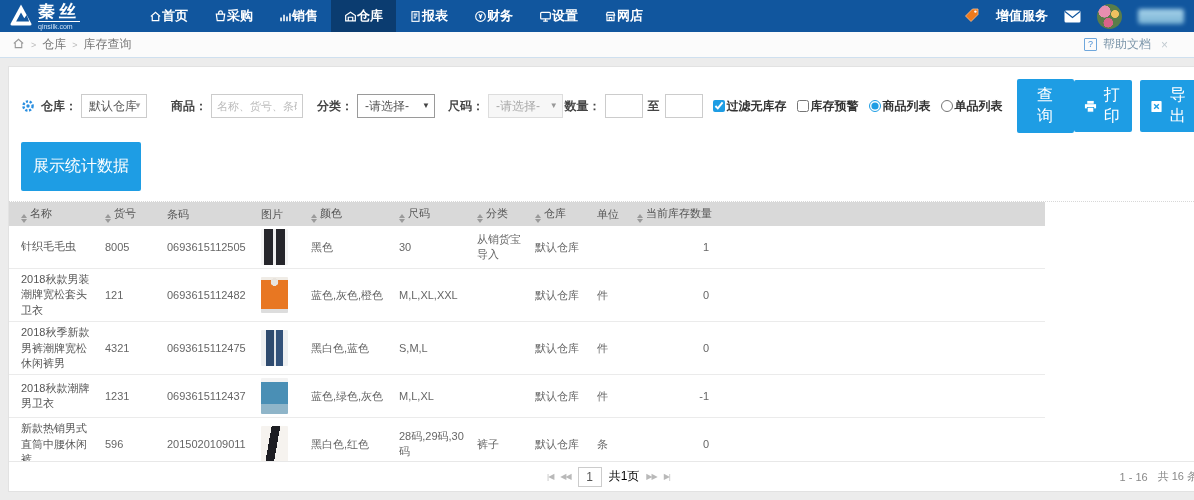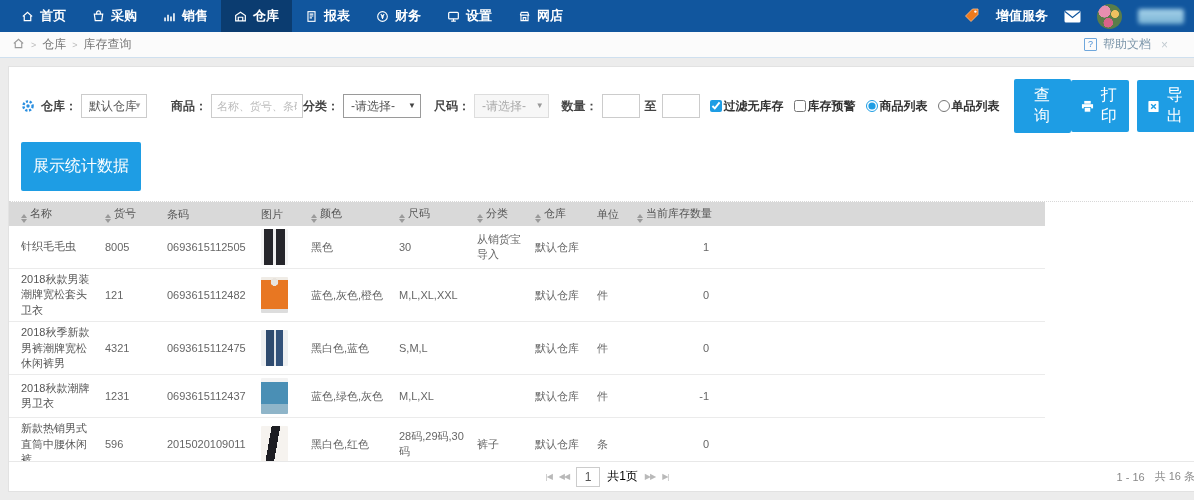--- a/index.html
+++ b/index.html
@@ -7,21 +7,21 @@
   body { font-family:"Liberation Sans","DejaVu Sans",sans-serif; background:#ececec; font-size:12px; color:#555; }
 
   
   .navbar { height:32px; background:#11569e; display:flex; align-items:center; padding-left:8px; }
   .brand { display:flex; align-items:center; width:128px; cursor:pointer; }
   .brand svg { flex:none; }
   .brand-txt { margin-left:4px; line-height:1; }
   .brand-cn { display:block; color:#fff; font-size:17px; font-weight:bold; letter-spacing:4px; border-bottom:1px solid #fff; padding-bottom:1px; }
   .brand-domain { display:block; color:#cfe2f5; font-size:7px; text-align:left; margin-top:1px; }
   nav { display:flex; height:32px; }
-  .nav-item { display:flex; align-items:center; gap:6px; color:#fff; font-size:13px; font-weight:bold; padding:0 13px; height:32px; text-decoration:none; cursor:pointer;justify-content:center; }
+  .nav-item { display:flex; align-items:center; gap:0; color:#fff; font-size:13px; font-weight:bold; padding:0 13px; height:32px; text-decoration:none; cursor:pointer;justify-content:center; }
   .nav-item.active { background:#0b3c70; }
   .nicon { display:inline-flex; }
   .nav-right { margin-left:auto; display:flex; align-items:center; gap:16px; padding-right:10px; }
   .value-added { display:flex; align-items:center; gap:16px; color:#fff; font-size:13px; font-weight:bold; cursor:pointer; }
   .mail { display:inline-flex; cursor:pointer; }
   .avatar-top { width:25px; height:25px; border-radius:50%; cursor:pointer;
     background: radial-gradient(circle at 30% 30%, #e88fb0 0 24%, transparent 25%),
                 radial-gradient(circle at 72% 40%, #f0c060 0 16%, transparent 17%),
                 radial-gradient(circle at 45% 75%, #d9638a 0 20%, transparent 21%),
                 #5a7d4a; }
@@ -88,20 +88,32 @@
   .pg-center { position:absolute; left:0; right:0; top:0; bottom:0; display:flex; align-items:center; justify-content:center; gap:7px; color:#b5b5b5; }
   .pg-arrow { font-size:8px; letter-spacing:-1px; cursor:pointer; color:#b9b9b9; }
   .pg-page { border:1px solid #ccc; width:24px; height:20px; line-height:18px; text-align:center; color:#555; background:#fff; cursor:pointer; }
   .pg-total { color:#000000; }
   .pg-range { position:absolute; right:10px; top:0; bottom:0; display:flex; align-items:center; gap:10px; color:#888; font-size:11px; }
 </style>
 </head>
 <body>
 
 <div class="navbar">
+  <div class="brand">
+    <span>
+      <svg width="26" height="26" viewBox="0 0 32 32">
+        <path d="M16 3 L29 27 Q29 29 27 29 L5 29 Q3 29 3 27 Z" fill="#fff"></path>
+        <path d="M10 24 L16 13 L20 20 L23 16 L26 24 Z" fill="#11569e"></path>
+      </svg>
+    </span>
+    <span class="brand-txt">
+      <span class="brand-cn">秦丝</span>
+      <span class="brand-domain">qinsilk.com</span>
+    </span>
+  </div>
   <nav id="nav-items">
       <a class="nav-item">
         <span class="nicon">
           <svg width="13" height="13" viewBox="0 0 14 14" fill="none" stroke="#fff" stroke-width="1.3">
             <path d="M2 7 L7 2.5 L12 7"></path>
             <path d="M3.5 6.5 V11.5 H10.5 V6.5"></path>
           </svg>
         </span>
         <span>首页</span>
       </a>
@@ -218,29 +230,29 @@
             <circle cx="7" cy="7" r="4.6" fill="none" stroke="#2a8fe0" stroke-width="2.4" stroke-dasharray="2.2 1.6"></circle>
             <circle cx="7" cy="7" r="1.7" fill="#2a8fe0"></circle>
           </svg>
         </span>
         <span class="flabel">仓库：</span>
         <div class="sel" style="width:66px;">
           <span>默认仓库</span><span class="arr">▼</span>
         </div>
         <span class="flabel" style="margin-left:24px;">商品：</span>
         <input class="tin" style="width: 92px;" placeholder="名称、货号、条码">
-        <span class="flabel" style="">分类：</span>
+        <span class="flabel" style="margin-left:14px;">分类：</span>
         <div class="sel native" style="width:88px;">
           <span>-请选择-</span><span class="arr">▼</span>
         </div>
         <span class="flabel" style="margin-left:13px;">尺码：</span>
         <div class="sel disabled" style="width:84px;">
           <span>-请选择-</span><span class="arr">▼</span>
         </div>
-        <span class="flabel" style="margin-left:13px;">数量：</span>
+        <span class="flabel" style="margin-left:2px;">数量：</span>
         <input class="tin" style="width: 38px;">
         <span style="margin:0 5px; color:#444; font-weight:bold;">至</span>
         <input class="tin" style="width: 38px;">
         <label class="chk-group">
           <input type="checkbox" id="chk-nostock" checked="" style="">
           <span>过滤无库存</span>
         </label>
         <label class="chk-group">
           <input type="checkbox" id="chk-warning" style="">
           <span>库存预警</span>

